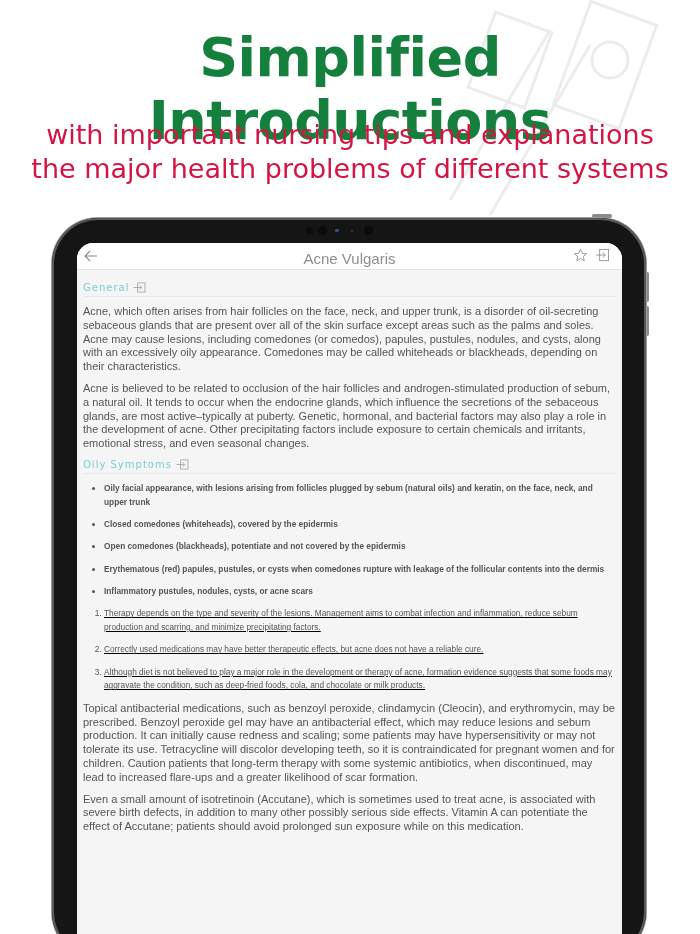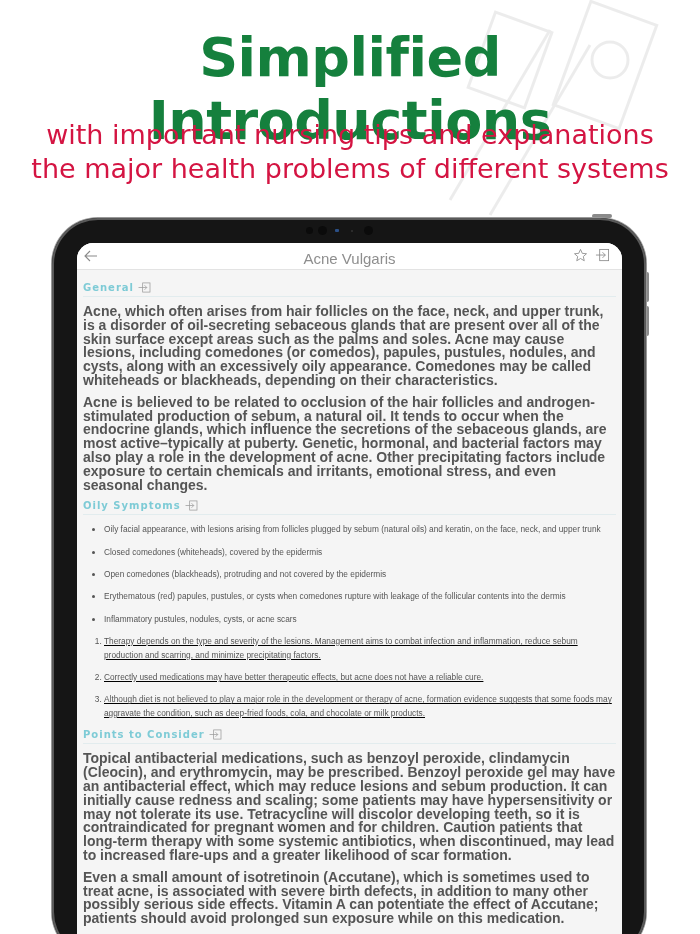--- a/index.html
+++ b/index.html
@@ -46,28 +46,28 @@
     font-size:15px; color:#8e8e8e;
   }
   .nav-star { position:absolute; right:34px; top:5px; width:15px; height:15px; cursor:pointer; }
   .nav-share { position:absolute; right:12px; top:5px; width:15px; height:15px; cursor:pointer; }
   .content { padding:12px 6px 0 6px; }
   .sec-head {
     display:flex; align-items:center; gap:4px;
     border-bottom:1px solid #e2ecee; padding-bottom:3px; margin:0 0 8px 0;
   }
   .sec-title {
-    font-family:"DejaVu Sans", sans-serif; font-weight:bold;
+    font-family:"DejaVu Sans", sans-serif; font-weight:normal;
     font-size:10px; letter-spacing:1px; color:#7ecbd6;
   }
   .sec-icon { width:13px; height:11px; }
   p.body {
-    margin:0 0 8px 0; font-size:14px; line-height:13.8px; color:#555555;font-weight:bold;
+    margin:0 0 8px 0; font-size:11px; line-height:13.8px; color:#555555;
   }
-  ul.bul { margin:0 0 6px 0; padding-left:21px; }
+  ul.bul { margin:0 0 6px 0; padding-left:21px;font-weight:bold; }
   ul.bul li, ol.num li {
     font-size:8.3px; line-height:13.8px; color:#555555; margin-bottom:8.5px;
   }
   ol.num { margin:0 0 6px 0; padding-left:21px;text-decoration:underline; }
   .sec { margin-bottom:2px; }
 </style>
 </head>
 <body>
 
 <svg class="watermark" viewBox="0 0 280 220">
@@ -131,42 +131,35 @@
       <div class="sec-head">
         <span class="sec-title">Oily Symptoms</span>
         <svg class="sec-icon" viewBox="0 0 14 12">
           <rect x="5" y="1" width="8" height="10" fill="none" stroke="#9a9a9a" stroke-width="0.8"></rect>
           <path d="M0.5 6 H9.5 M7 3.5 L9.5 6 L7 8.5" fill="none" stroke="#9a9a9a" stroke-width="0.8"></path>
         </svg>
       </div>
       <ul class="bul">
         <li>Oily facial appearance, with lesions arising from follicles plugged by sebum (natural oils) and keratin, on the face, neck, and upper trunk</li>
         <li>Closed comedones (whiteheads), covered by the epidermis</li>
-        <li>Open comedones (blackheads), protruding and not covered by the epidermis</li>
+        <li>Open comedones (blackheads), potentiate and not covered by the epidermis</li>
         <li>Erythematous (red) papules, pustules, or cysts when comedones rupture with leakage of the follicular contents into the dermis</li>
         <li>Inflammatory pustules, nodules, cysts, or acne scars</li>
       </ul>
     </div>
 
     <div class="sec">
       <ol class="num">
         <li>Therapy depends on the type and severity of the lesions. Management aims to combat infection and inflammation, reduce sebum production and scarring, and minimize precipitating factors.</li>
         <li>Correctly used medications may have better therapeutic effects, but acne does not have a reliable cure.</li>
         <li>Although diet is not believed to play a major role in the development or therapy of acne, formation evidence suggests that some foods may aggravate the condition, such as deep-fried foods, cola, and chocolate or milk products.</li>
       </ol>
     </div>
 
     <div class="sec">
-      <div class="sec-head">
-        <span class="sec-title">Points to Consider</span>
-        <svg class="sec-icon" viewBox="0 0 14 12">
-          <rect x="5" y="1" width="8" height="10" fill="none" stroke="#9a9a9a" stroke-width="0.8"></rect>
-          <path d="M0.5 6 H9.5 M7 3.5 L9.5 6 L7 8.5" fill="none" stroke="#9a9a9a" stroke-width="0.8"></path>
-        </svg>
-      </div>
       <p class="body">Topical antibacterial medications, such as benzoyl peroxide, clindamycin (Cleocin), and erythromycin, may be prescribed. Benzoyl peroxide gel may have an antibacterial effect, which may reduce lesions and sebum production. It can initially cause redness and scaling; some patients may have hypersensitivity or may not tolerate its use. Tetracycline will discolor developing teeth, so it is contraindicated for pregnant women and for children. Caution patients that long-term therapy with some systemic antibiotics, when discontinued, may lead to increased flare-ups and a greater likelihood of scar formation.</p>
     </div>
 
     <div class="sec">
       <p class="body">Even a small amount of isotretinoin (Accutane), which is sometimes used to treat acne, is associated with severe birth defects, in addition to many other possibly serious side effects. Vitamin A can potentiate the effect of Accutane; patients should avoid prolonged sun exposure while on this medication.</p>
     </div>
 
   </div>
 </div>
 

